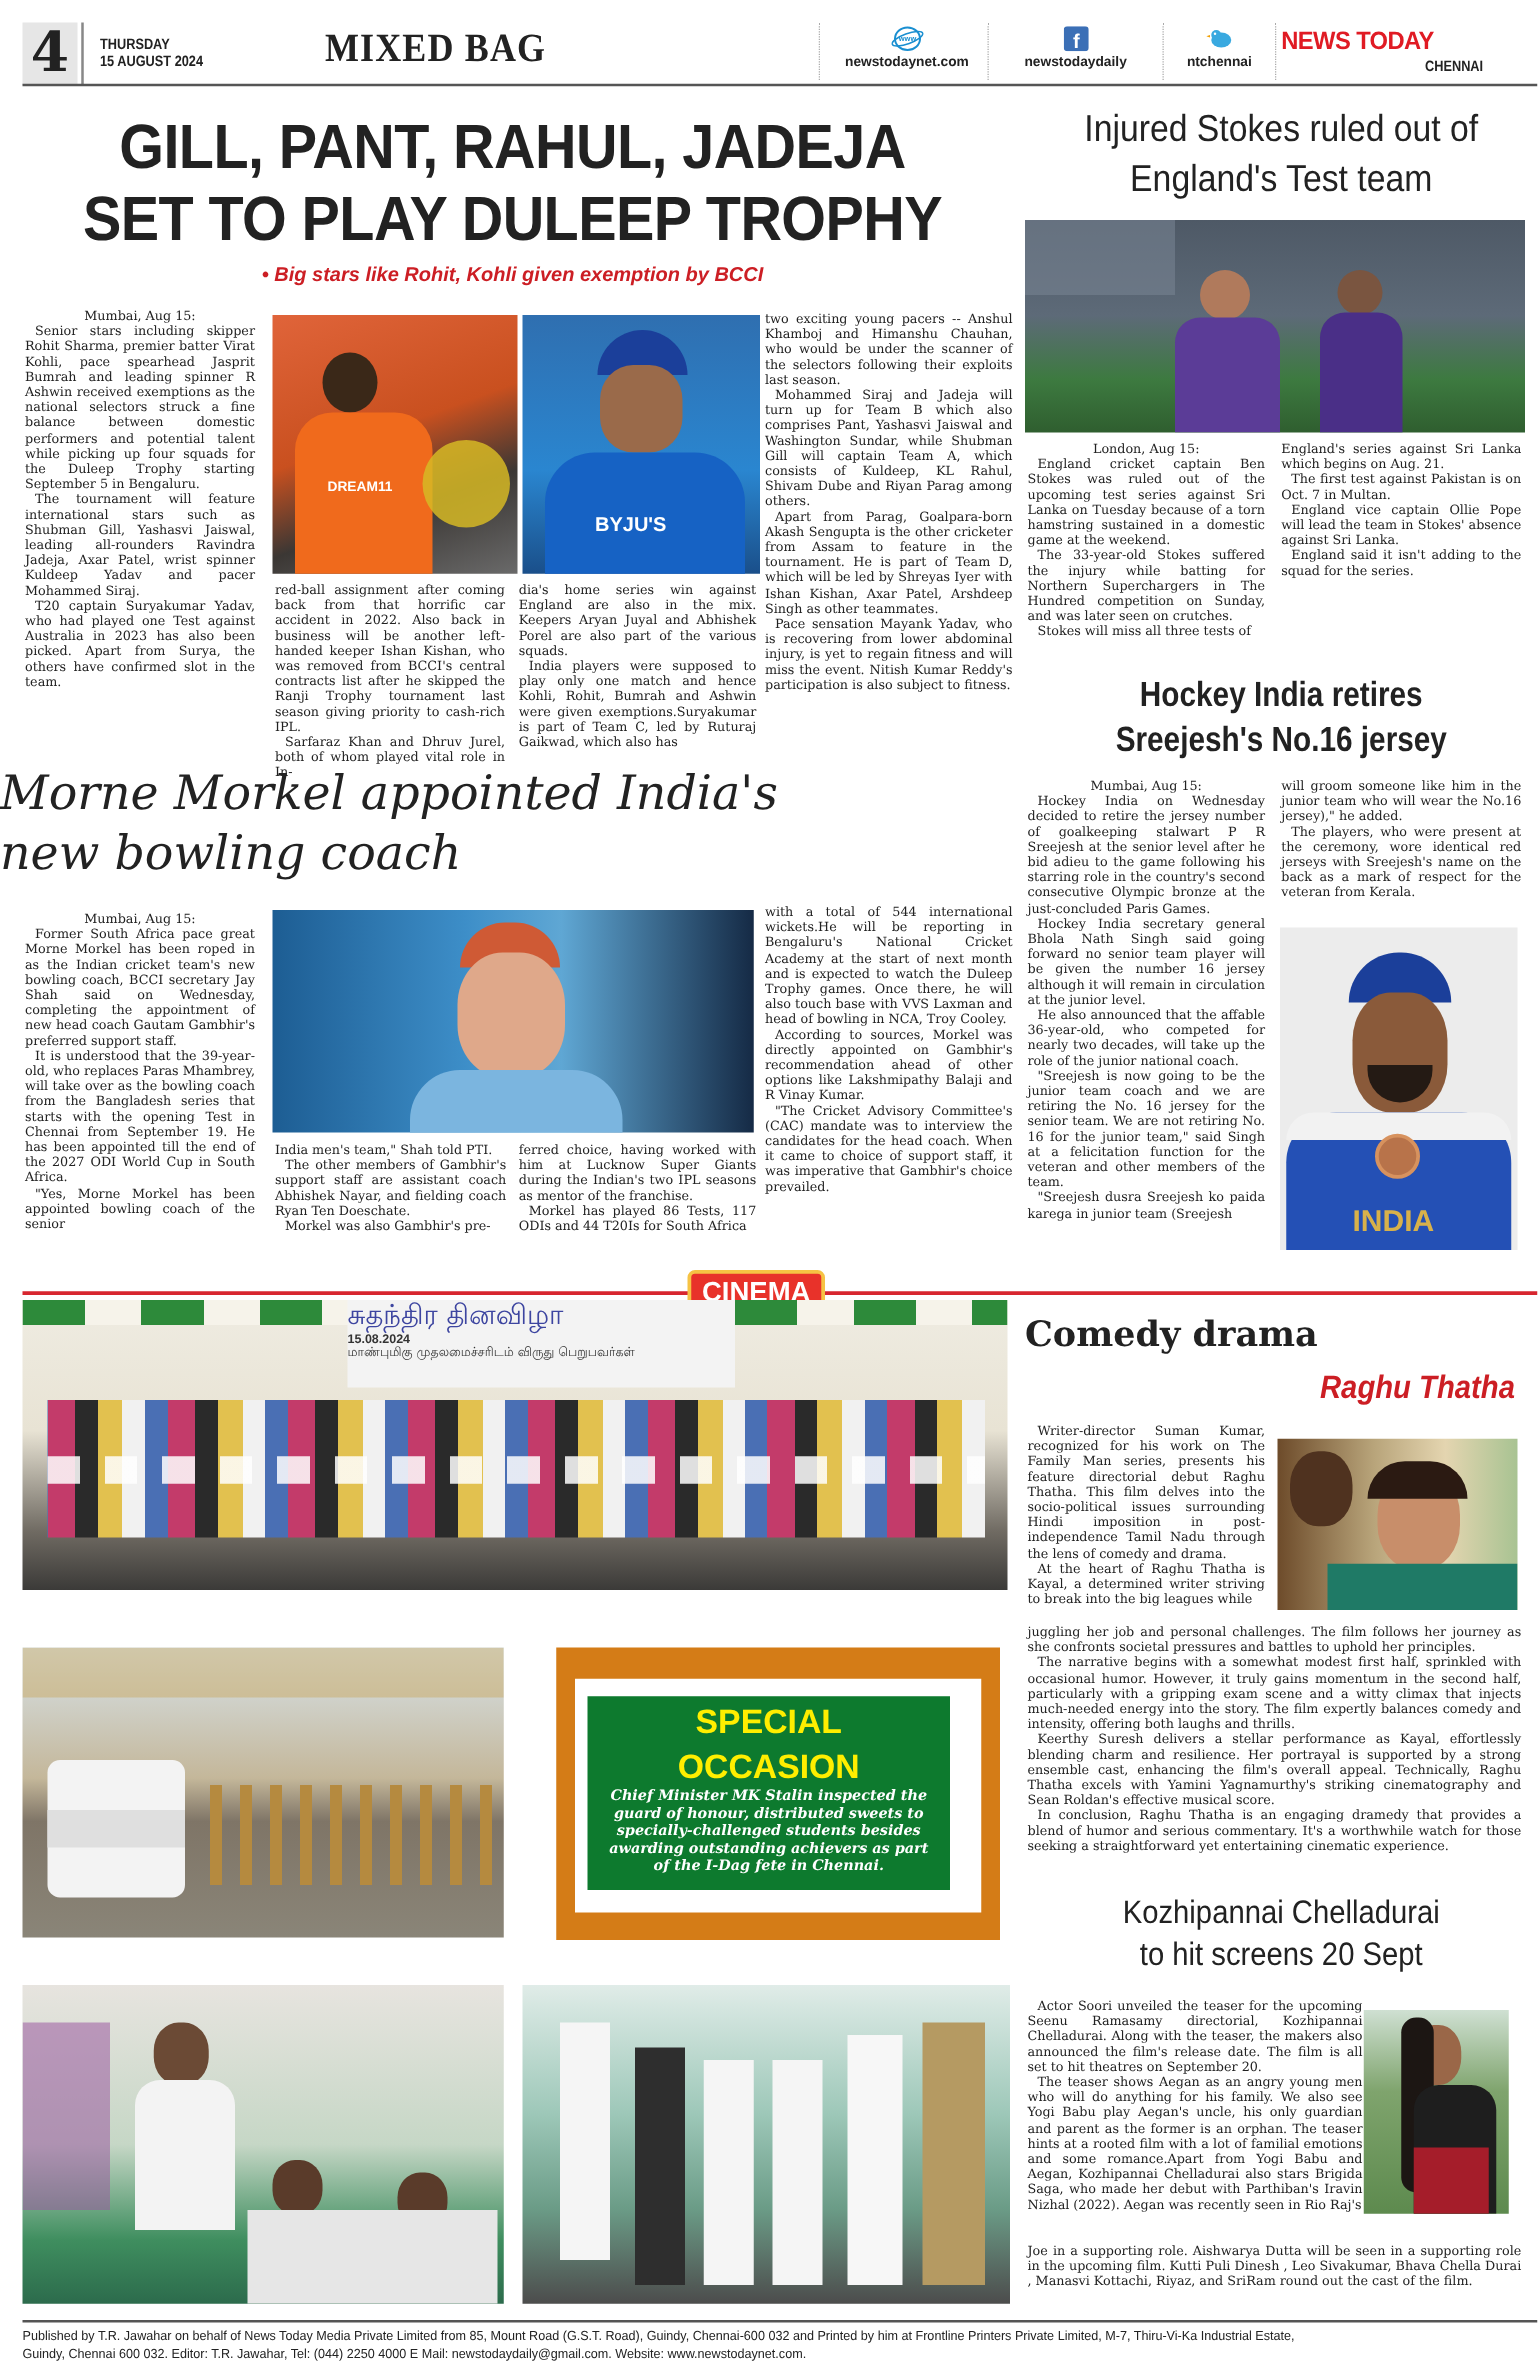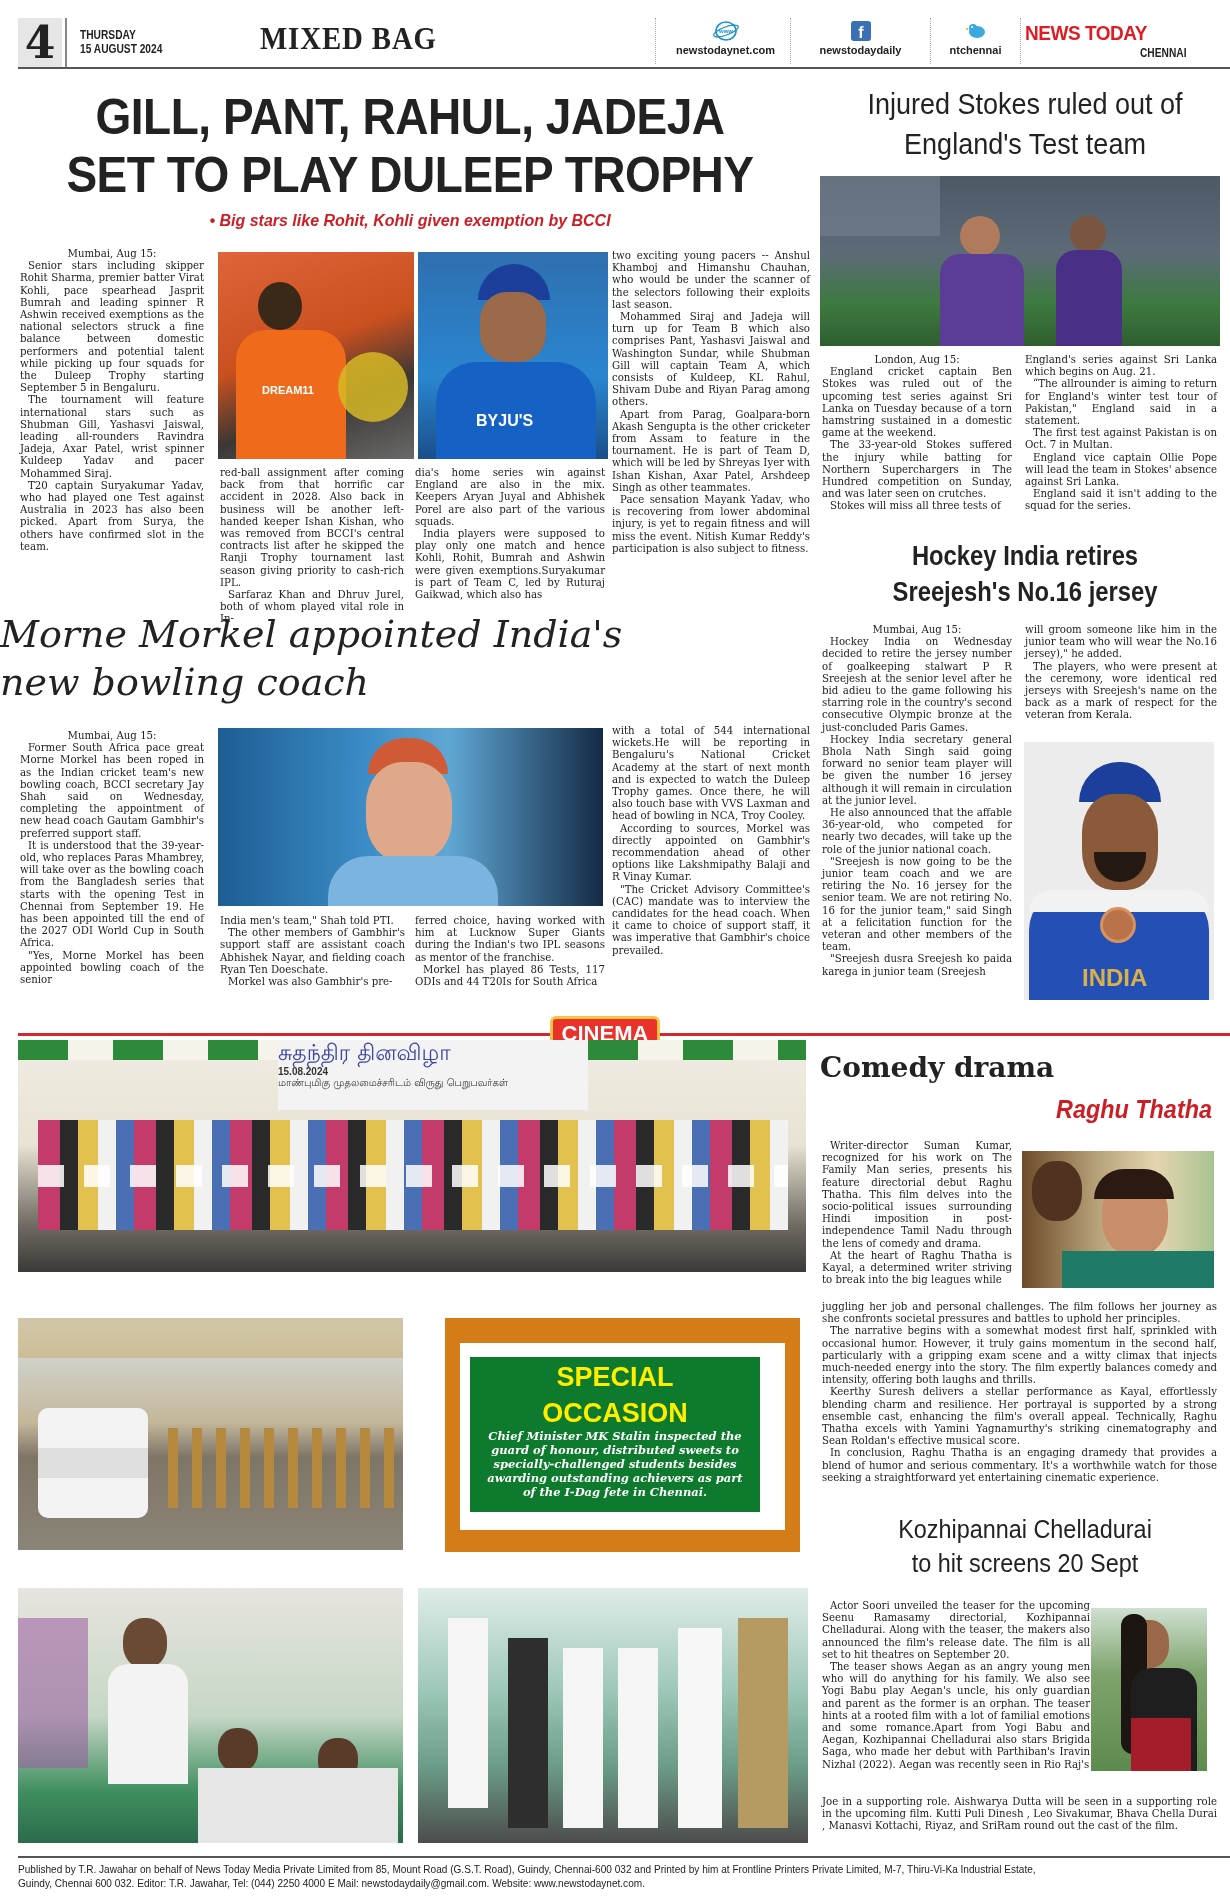--- a/index.html
+++ b/index.html
@@ -97,21 +97,21 @@
   <div style="position:absolute;left:120px;top:100px;width:70px;height:70px;border-radius:50%;background:#d6b925;opacity:.85"></div>
 </div>
 <div class="img" style="left:418px;top:252px;width:190px;height:207px;background:linear-gradient(180deg,#2f6fb0 0%,#2a86d0 60%,#1a4f8a 100%)">
   <div style="position:absolute;left:60px;top:12px;width:72px;height:36px;background:#1b3f9a;border-radius:36px 36px 0 0"></div>
   <div style="position:absolute;left:62px;top:40px;width:66px;height:70px;border-radius:40%;background:#9a6a4a"></div>
   <div style="position:absolute;left:18px;top:110px;width:160px;height:100px;background:#1662c4;border-radius:40px 40px 0 0"></div>
   <div style="position:absolute;left:58px;top:160px;color:#fff;font-family:'Liberation Sans',sans-serif;font-weight:bold;font-size:16px">BYJU'S</div>
 </div>
 
 <div class="abs txt" style="left:220px;top:467px;width:184px">
-  <p style="text-indent:0">red-ball assignment after coming back from that horrific car accident in 2028. Also back in business will be another left-handed keeper Ishan Kishan, who was removed from BCCI's central contracts list after he skipped the Ranji Trophy tournament last season giving priority to cash-rich IPL.</p>
+  <p style="text-indent:0">red-ball assignment after coming back from that horrific car accident in 2022. Also back in business will be another left-handed keeper Ishan Kishan, who was removed from BCCI's central contracts list after he skipped the Ranji Trophy tournament last season giving priority to cash-rich IPL.</p>
   <p>Sarfaraz Khan and Dhruv Jurel, both of whom played vital role in In-</p>
 </div>
 <div class="abs txt" style="left:415px;top:467px;width:190px">
   <p style="text-indent:0">dia's home series win against England are also in the mix. Keepers Aryan Juyal and Abhishek Porel are also part of the various squads.</p>
   <p>India players were supposed to play only one match and hence Kohli, Rohit, Bumrah and Ashwin were given exemptions.Suryakumar is part of Team C, led by Ruturaj Gaikwad, which also has</p>
 </div>
 <div class="abs txt" style="left:612px;top:250px;width:198px">
   <p style="text-indent:0">two exciting young pacers -- Anshul Khamboj and Himanshu Chauhan, who would be under the scanner of the selectors following their exploits last season.</p>
   <p>Mohammed Siraj and Jadeja will turn up for Team B which also comprises Pant, Yashasvi Jaiswal and Washington Sundar, while Shubman Gill will captain Team A, which consists of Kuldeep, KL Rahul, Shivam Dube and Riyan Parag among others.</p>
   <p>Apart from Parag, Goalpara-born Akash Sengupta is the other cricketer from Assam to feature in the tournament. He is part of Team D, which will be led by Shreyas Iyer with Ishan Kishan, Axar Patel, Arshdeep Singh as other teammates.</p>
@@ -159,21 +159,20 @@
   <div style="position:absolute;left:0;top:0;width:120px;height:60px;background:#778291;opacity:.6"></div>
 </div>
 <div class="abs txt" style="left:822px;top:354px;width:190px">
   <div class="dl">London, Aug 15:</div>
   <p>England cricket captain Ben Stokes was ruled out of the upcoming test series against Sri Lanka on Tuesday because of a torn hamstring sustained in a domestic game at the weekend.</p>
   <p>The 33-year-old Stokes suffered the injury while batting for Northern Superchargers in The Hundred competition on Sunday, and was later seen on crutches.</p>
   <p>Stokes will miss all three tests of</p>
 </div>
 <div class="abs txt" style="left:1025px;top:354px;width:192px">
   <p style="text-indent:0">England's series against Sri Lanka which begins on Aug. 21.</p>
-  <p>“The allrounder is aiming to return for England's winter test tour of Pakistan," England said in a statement.</p>
   <p>The first test against Pakistan is on Oct. 7 in Multan.</p>
   <p>England vice captain Ollie Pope will lead the team in Stokes' absence against Sri Lanka.</p>
   <p>England said it isn't adding to the squad for the series.</p>
 </div>
 
 <div class="abs cond" style="left:820px;top:538px;width:410px;font-size:28px;line-height:36px;font-weight:bold;transform:scaleX(.85)">
   <div>Hockey India retires</div>
   <div>Sreejesh's No.16 jersey</div>
 </div>
 <div class="abs txt" style="left:822px;top:624px;width:190px">

